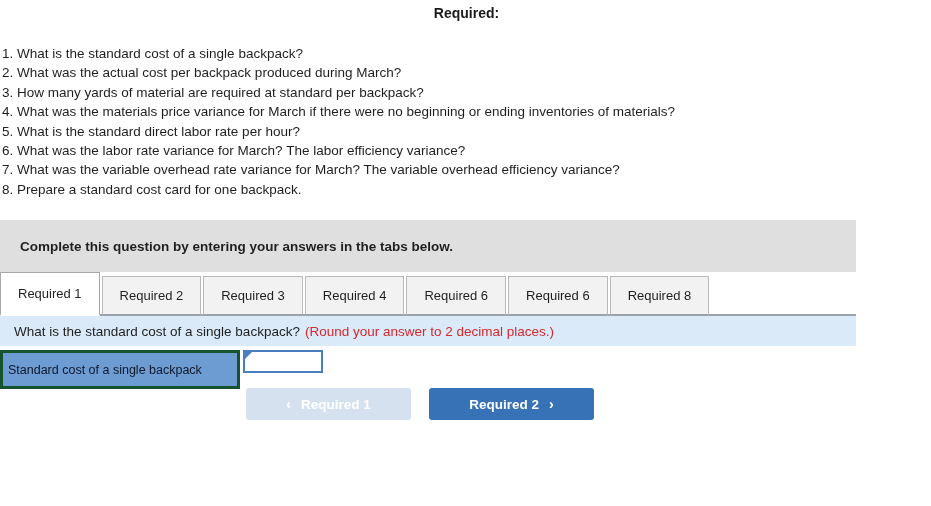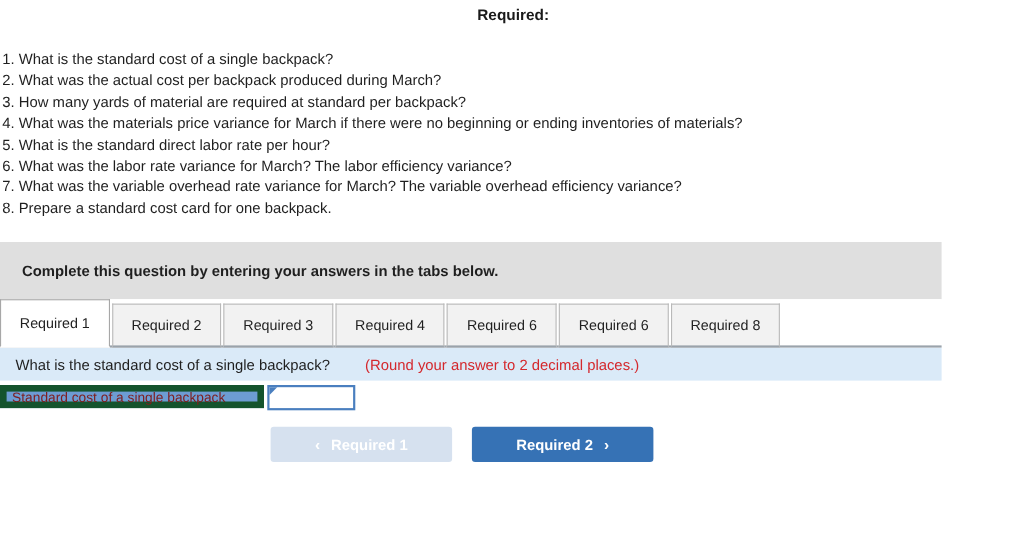--- a/index.html
+++ b/index.html
@@ -122,47 +122,46 @@
   .prompt-row {
     width: 856px;
     height: 30px;
     background: #daeaf8;
     display: flex;
     align-items: center;
     padding-left: 14px;
     box-sizing: border-box;
     font-size: 13.5px;
     color: #1f1f1f;
-    gap: 27px;
   }
   .prompt-round {
     color: #d4282d;
     margin-left: 5px;
   }
 
   
   .answer-row {
     position: relative;
     width: 856px;
     height: 28px;
     margin-top: 4px;
     display: flex;
     align-items: flex-start;
   }
   .answer-label {
     width: 240px;
-    height: 21px;
+    height: 39px;
     background: #6d9cd3;
-    border: 6px solid #14532d;
+    border: 3px solid #14532d;
     box-sizing: border-box;
     display: flex;
     align-items: center;
     padding-left: 5px;
     font-size: 12.5px;
-    color: #7f1d1d;
+    color: #0f172a;
   }
   .answer-input-cell {
     position: relative;
     width: 80px;
     height: 23px;
     margin-left: 3px;
     background: #ffffff;
     border: 2px solid #4a7fbf;
     box-sizing: border-box;
   }

